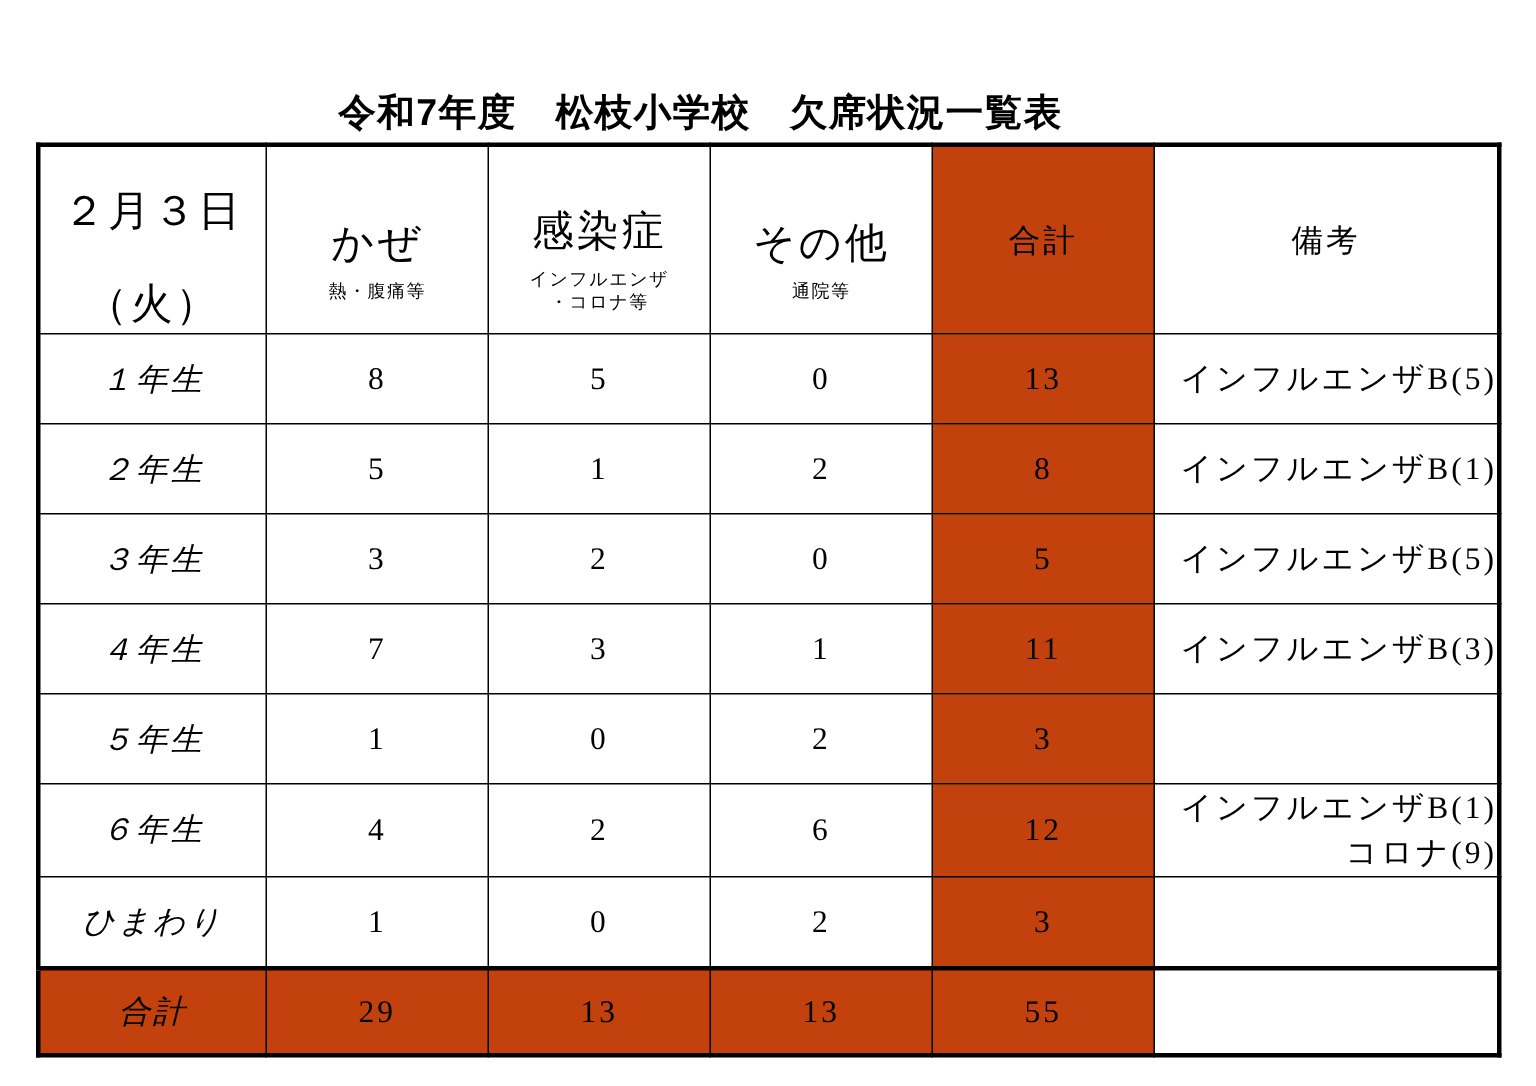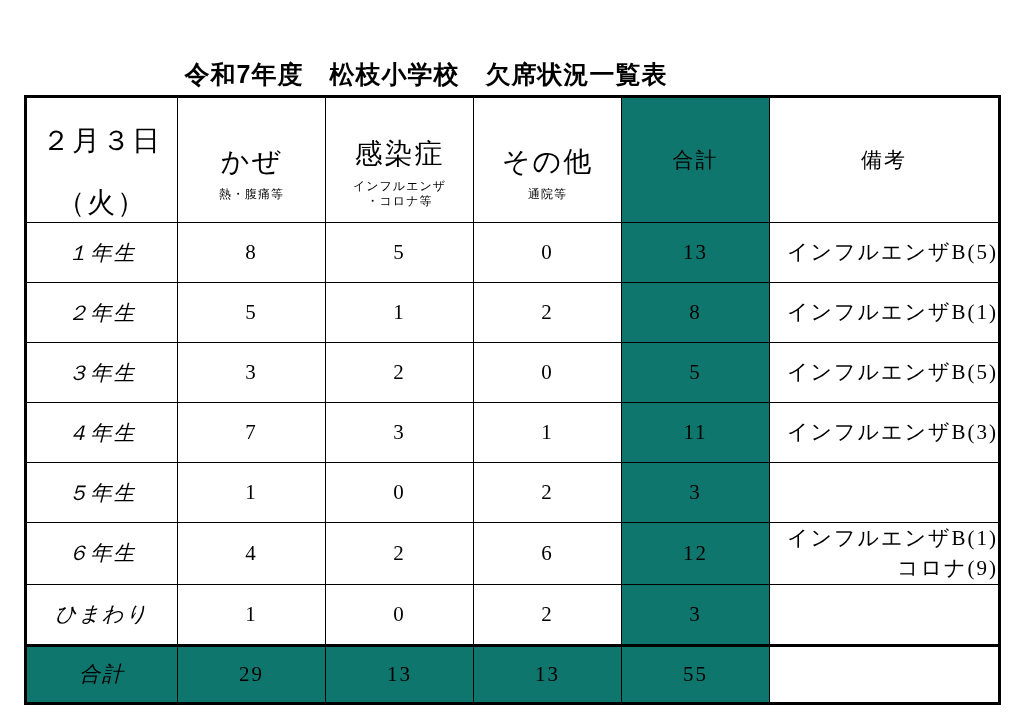--- a/index.html
+++ b/index.html
@@ -23,20 +23,21 @@
   .title {
     position: absolute;
     top: 58px;
     left: 0;
     width: 852px;
     text-align: center;
     font-size: 25px;
     font-weight: bold;
     letter-spacing: 1px;
     font-family: "Liberation Sans", sans-serif;
+    padding-left: 41px;
   }
   table.sheet {
     position: absolute;
     top: 95px;
     left: 24px;
     width: 976px;
     border-collapse: collapse;
     table-layout: fixed;
   }
   table.sheet td {
@@ -66,21 +67,21 @@
     margin-top: 24px;
   }
   .head-sub {
     font-size: 12px;
     display: block;
     margin-top: 6px;
     letter-spacing: 1px;
     line-height: 1.25;
   }
   .shade {
-    background: #0f766e;
+    background: #c2410c;
   }
   .note {
     text-align: left;
     font-size: 14px;
     padding-left: 8px;
     letter-spacing: 1px;
     line-height: 1.45;
   }
   .note-line { display: block; text-align: right; }
   .thick-top { border-top: 3px solid #000000 !important; }

